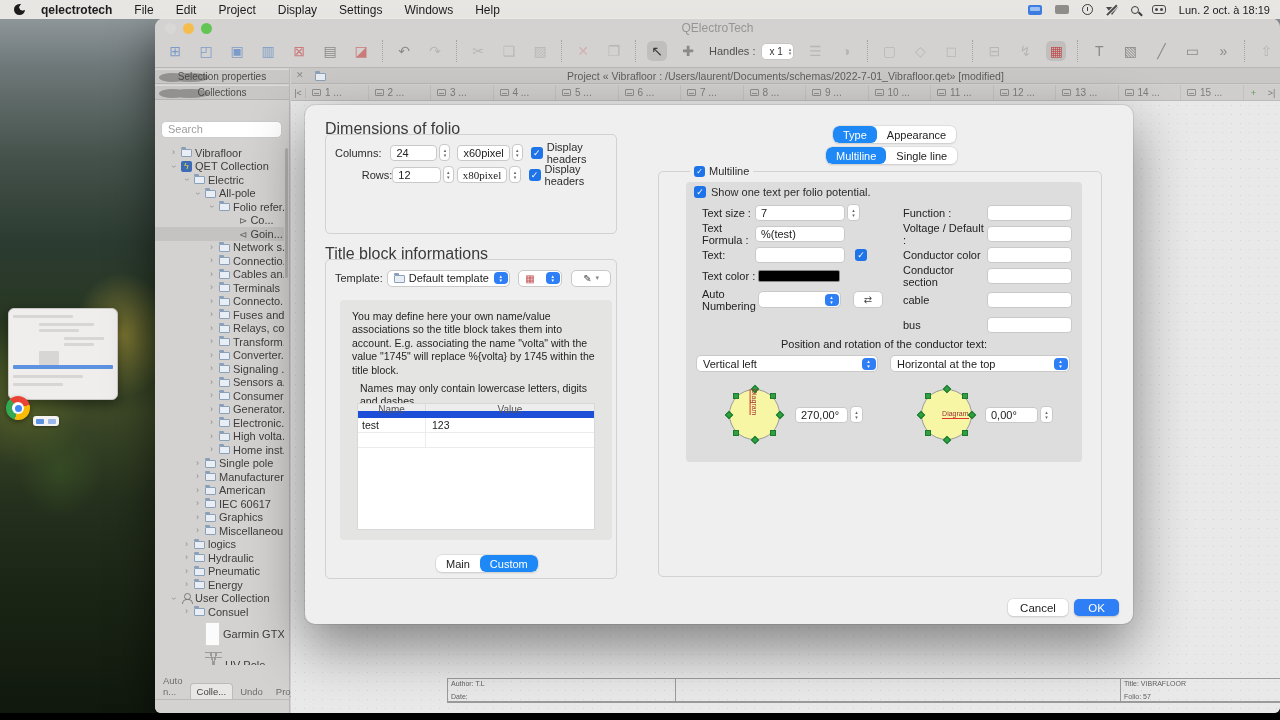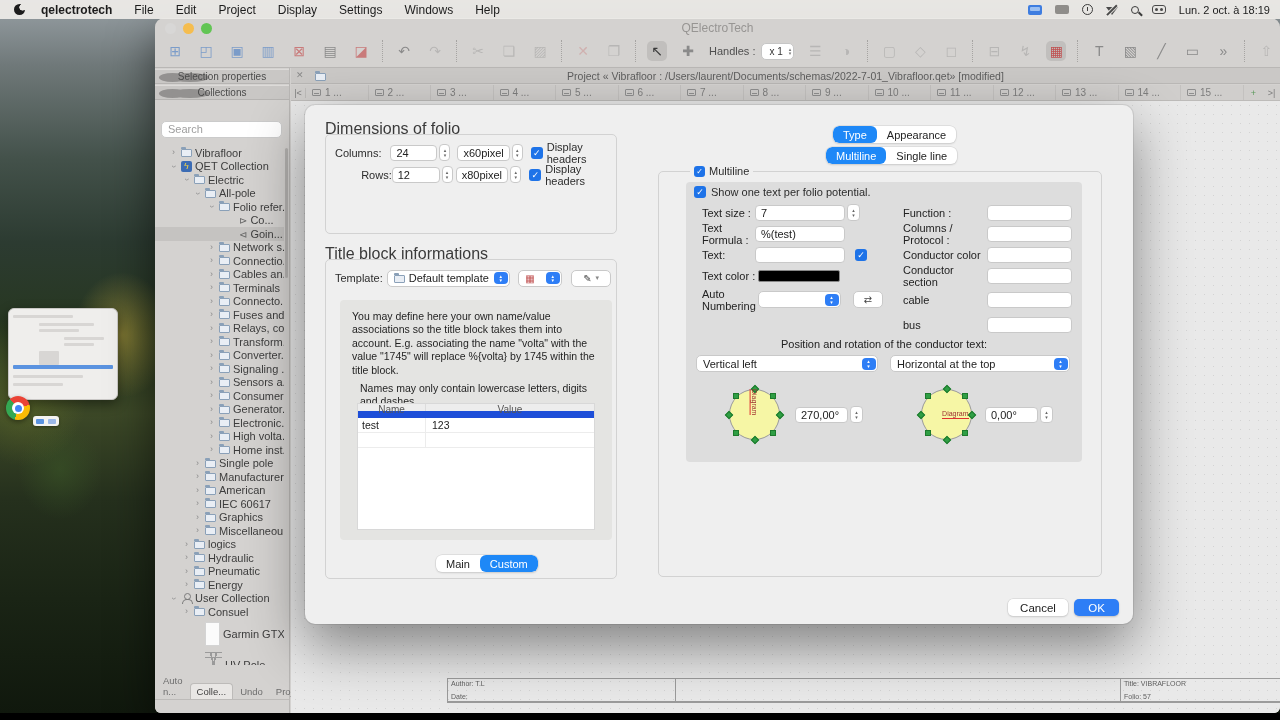--- a/index.html
+++ b/index.html
@@ -620,21 +620,21 @@
       <span class="cb" style="margin-left:8px;"></span>
       <span style="margin-left:4px;">Display headers</span>
     </div>
     <div class="frow" style="left:30px;top:61px;width:276px;height:17px;">
       <span style="width:68px;text-align:right;">Rows:</span>
       <span class="field" style="width:55px;">12</span>
       <span class="stepbox">
           <span>▴</span>
           <span>▾</span>
         </span>
-      <span class="field" style="width:55px;margin-left:3px;">x80pixel</span>
+      <span class="field" style="width:55px;margin-left:3px;font-family:Liberation Serif, serif;">x80pixel</span>
       <span class="stepbox">
           <span>▴</span>
           <span>▾</span>
         </span>
       <span class="cb" style="margin-left:8px;"></span>
       <span style="margin-left:4px;">Display headers</span>
     </div>
 
     <div class="glabel" style="left:20px;top:140px;">Title block informations</div>
     <div class="gbox" style="left:20px;top:154px;width:292px;height:320px;"></div>
@@ -739,21 +739,21 @@
       <span class="squarebtn" style="margin-left:12px;">
           <span>⇄</span>
         </span>
     </div>
 
     <div class="frow" style="left:598px;top:99px;height:17px;">
       <span class="rlab" style="width:84px;">Function :</span>
       <span class="field" style="width:85px;"></span>
     </div>
     <div class="frow" style="left:598px;top:120px;height:17px;">
-      <span class="rlab" style="width:84px;">Columns / Protocol :</span>
+      <span class="rlab" style="width:84px;">Voltage / Default :</span>
       <span class="field" style="width:85px;"></span>
     </div>
     <div class="frow" style="left:598px;top:141px;height:17px;">
       <span class="rlab" style="width:84px;">Conductor color</span>
       <span class="field" style="width:85px;"></span>
     </div>
     <div class="frow" style="left:598px;top:162px;height:17px;">
       <span class="rlab" style="width:84px;">Conductor section</span>
       <span class="field" style="width:85px;"></span>
     </div>

